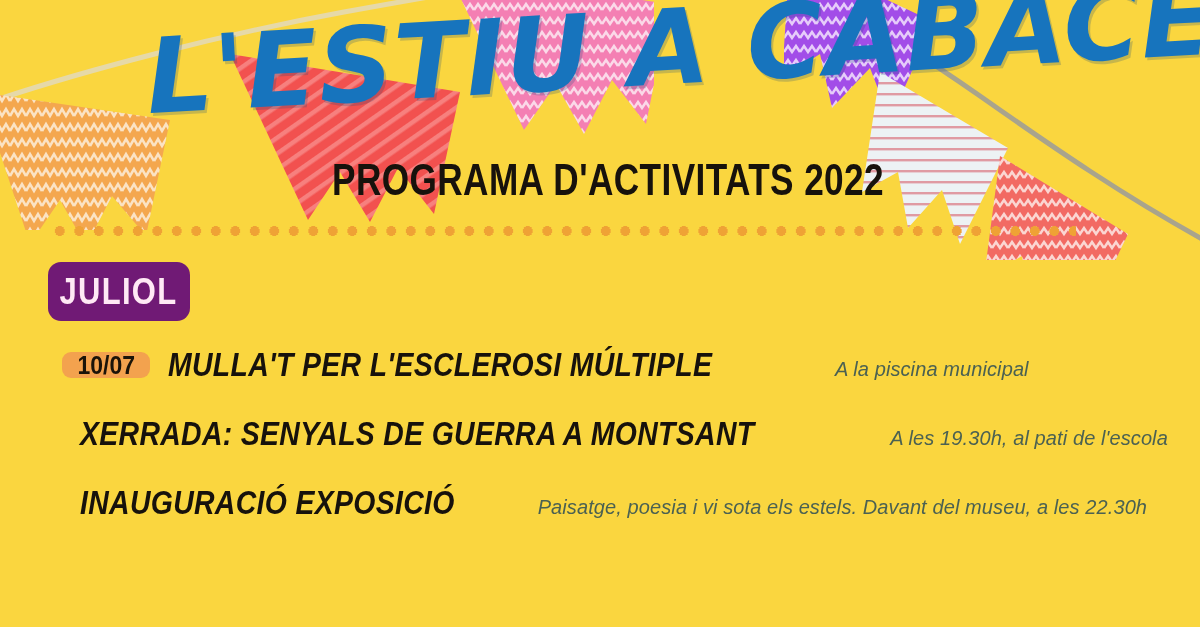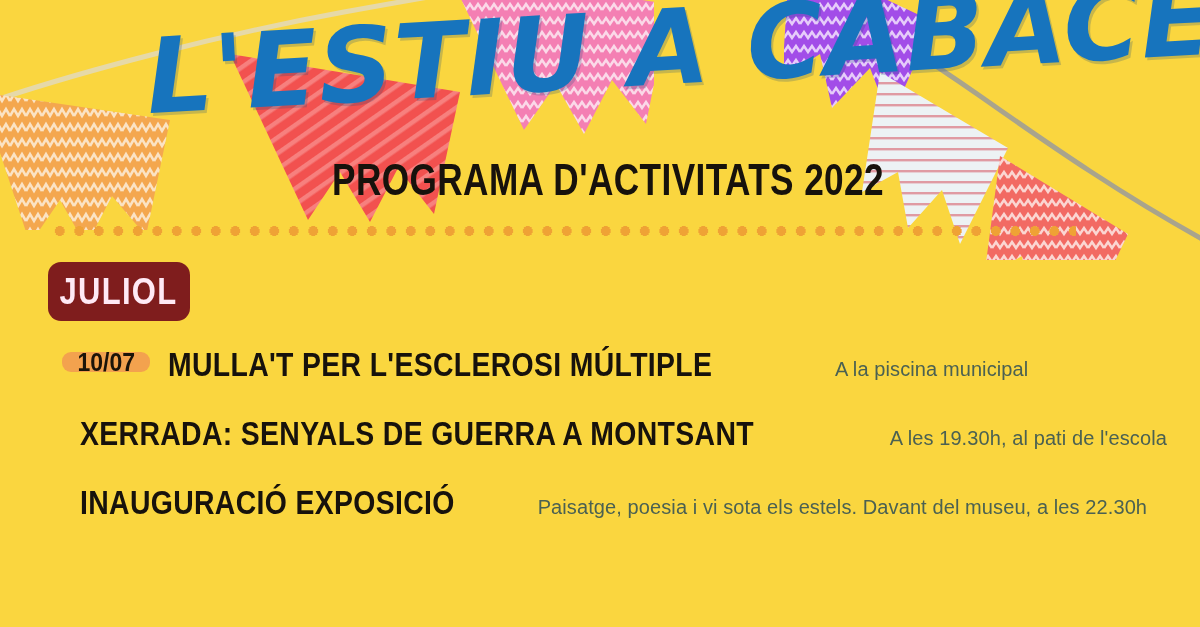--- a/index.html
+++ b/index.html
@@ -76,21 +76,21 @@
   }
 
   
   #month-badge {
     position: absolute;
     left: 48px;
     top: 262px;
     width: 142px;
     height: 59px;
     border-radius: 13px;
-    background: #7f1d1d;
+    background: #701a75;
     display: flex;
     align-items: center;
     justify-content: center;
   }
   #month-badge-label {
     font-family: "Liberation Sans Narrow", "Liberation Sans", sans-serif;
     font-size: 36px;
     font-weight: 700;
     letter-spacing: 1.5px;
     color: #FFE9F5;
@@ -108,21 +108,21 @@
   .event-row {
     position: relative;
     height: 69px;
     display: flex;
     align-items: flex-start;
     padding-left: 62px;
   }
   .event-date {
     flex: 0 0 auto;
     width: 88px;
-    height: 20px;
+    height: 26px;
     border-radius: 9px;
     background: #F3A24E;
     display: flex;
     align-items: center;
     justify-content: center;
     margin-top: 6px;
   }
   .event-date-label {
     font-family: "Liberation Sans Narrow", "Liberation Sans", sans-serif;
     font-size: 25px;
@@ -130,20 +130,21 @@
     color: #1B1409;
     letter-spacing: 0px;
     transform: scaleX(0.92);
     white-space: nowrap;
   }
   .event-body {
     display: flex;
     align-items: baseline;
     margin-left: 18px;
     white-space: nowrap;
+    font-style: italic;
   }
   .event-title {
     font-family: "Liberation Sans Narrow", "Liberation Sans", sans-serif;
     font-size: 33px;
     font-weight: 700;
     color: #17120C;
     letter-spacing: 0.4px;
     transform: scaleX(0.86);
     transform-origin: left center;
     white-space: nowrap;

